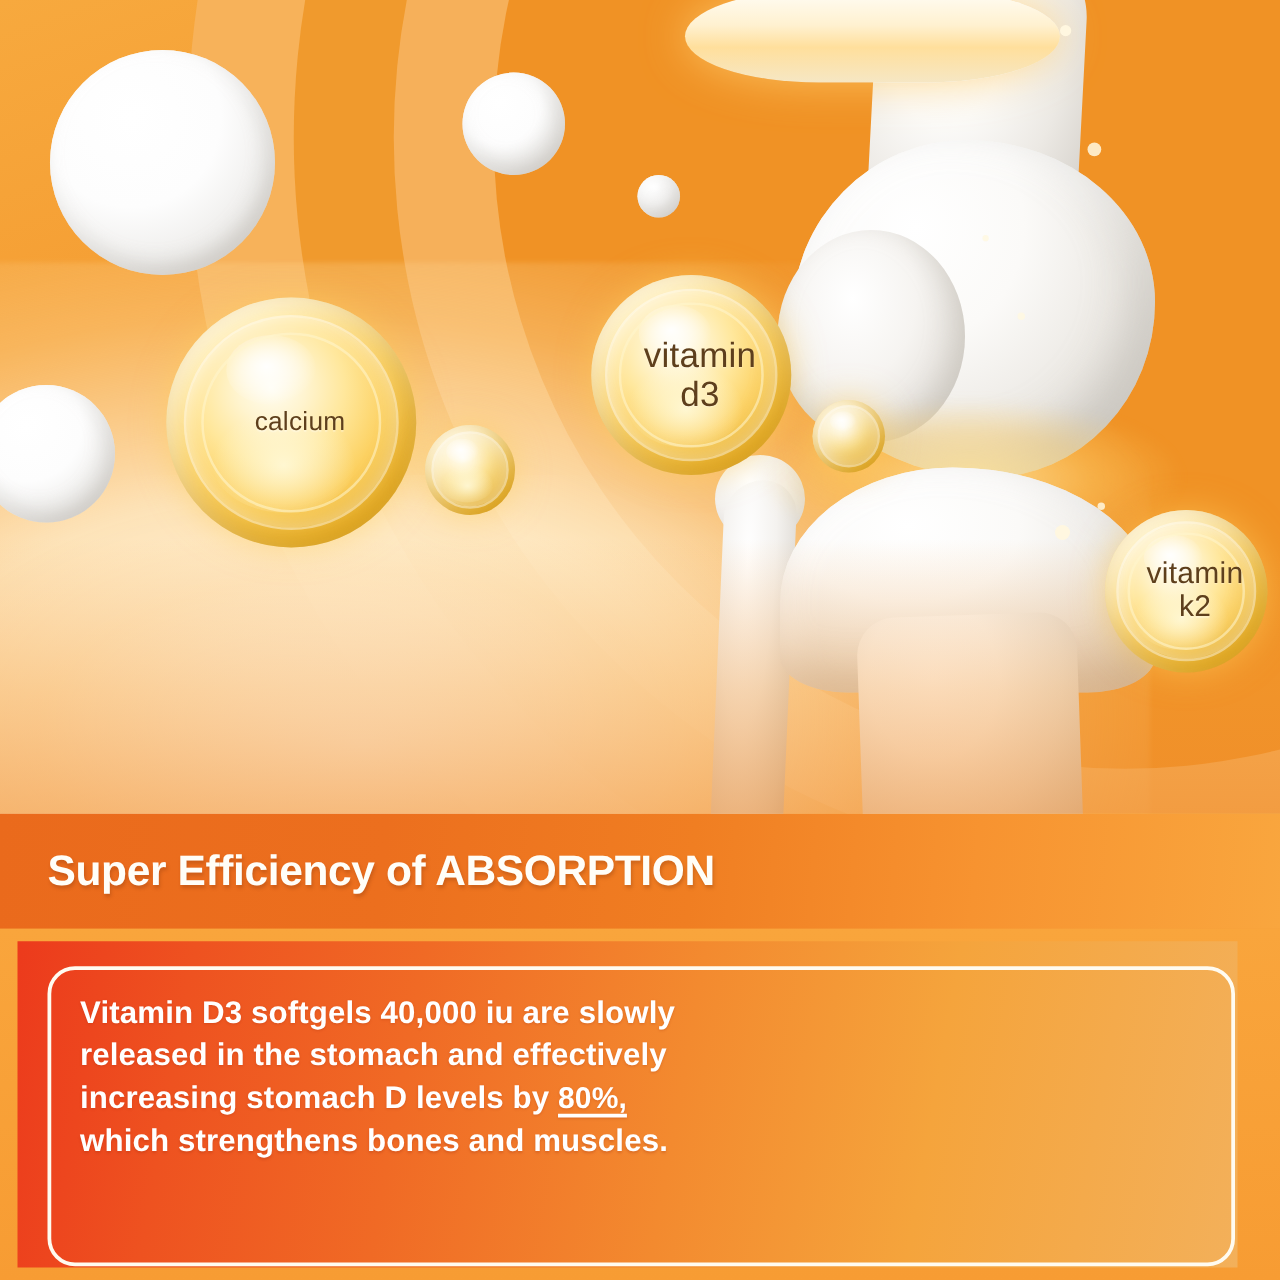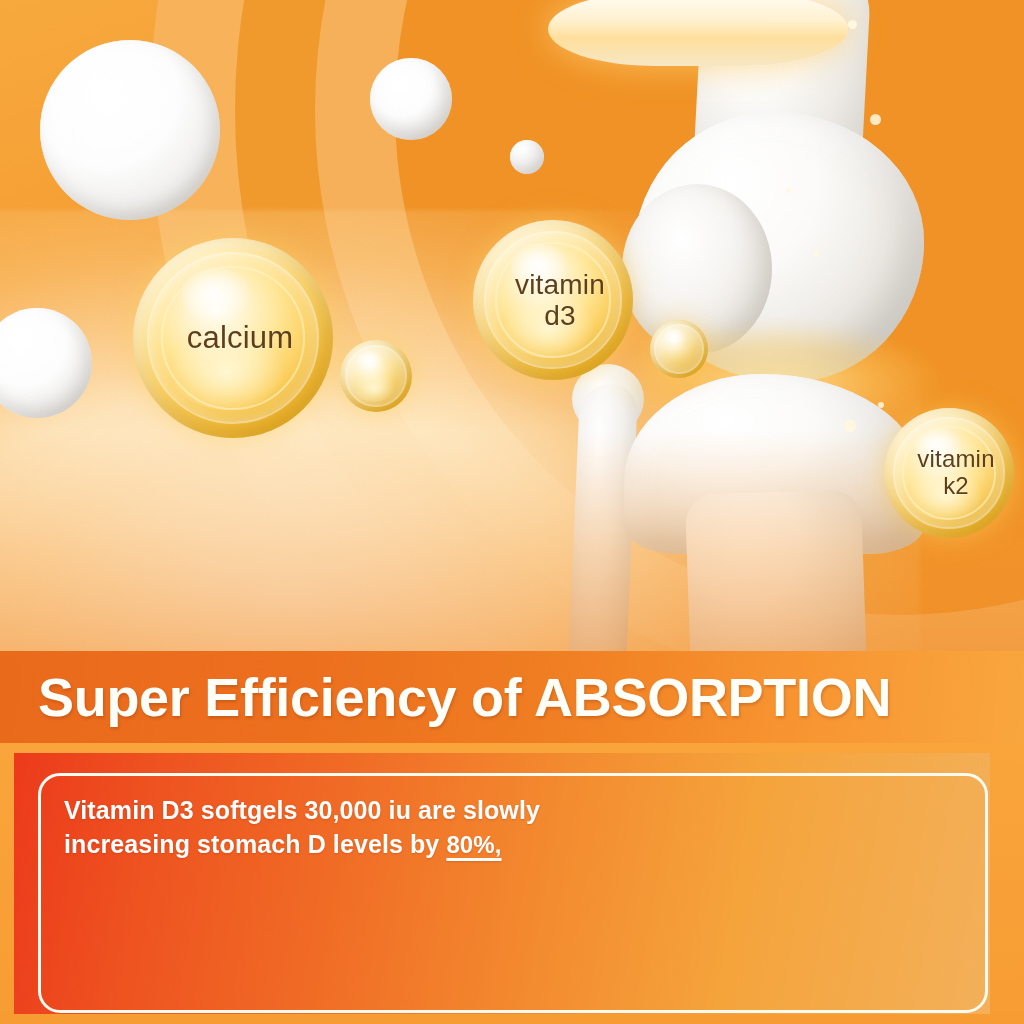--- a/index.html
+++ b/index.html
@@ -135,21 +135,21 @@
   .sparkle{position:absolute;border-radius:50%;background:#fff7e0;}
   .sparkle.soft{background:rgba(255,248,224,.85);}
 
   
   #banner{
     position:absolute;left:0;top:651px;width:1024px;height:92px;
     background:linear-gradient(95deg,#EA6A1C 0%, #EC6F1E 30%, #F07E22 54%, #F79330 76%, #F9A63E 100%);
     display:flex;align-items:center;
   }
   #banner-title{
-    margin-left:38px;color:#FFFEF8;font-size:54px;font-weight:bold;
+    margin-left:38px;color:#FFFEF8;font-size:34px;font-weight:bold;
     letter-spacing:-.3px;
     text-shadow:1px 2px 3px rgba(120,48,10,.28);
   }
 
   
   #infoband{
     position:absolute;left:0;top:743px;width:1024px;height:281px;
     background:linear-gradient(180deg,#F9A53C 0%, #F79C33 100%);
   }
   #infocard{
@@ -208,21 +208,21 @@
     <div class="bub pearl" style="left:40px;top:40px;width:180px;height:180px;"></div>
     <div class="bub pearl" style="left:370px;top:58px;width:82px;height:82px;"></div>
     <div class="bub pearl" style="left:510px;top:140px;width:34px;height:34px;"></div>
     <div class="bub pearl" style="left:-18px;top:308px;width:110px;height:110px;"></div>
 
     <div class="bub gold" style="left:133px;top:238px;width:200px;height:200px;">
       <div class="spec"></div>
       <div class="ringline"></div>
       <div class="ringline2"></div>
       <div class="glow"></div>
-      <div class="bub-label" style="font-size:31px;">calcium</div>
+      <div class="bub-label" style="font-size:21px;">calcium</div>
     </div>
 
     <div class="bub gold" style="left:340px;top:340px;width:72px;height:72px;">
       <div class="spec"></div>
       <div class="ringline"></div>
       <div class="glow"></div>
     </div>
 
     <div class="bub gold" style="left:473px;top:220px;width:160px;height:160px;">
       <div class="spec"></div>
@@ -250,19 +250,21 @@
 
   <div id="banner">
     <div id="banner-title">Super Efficiency of ABSORPTION</div>
   </div>
 
   <div id="infoband">
     <div id="infocard">
       <div id="infocard-border"></div>
 
       <div id="infotext">
-        <div>Vitamin D3 softgels 30,000 iu are slowly</div>
+        <div>Vitamin D3 softgels 40,000 iu are slowly</div>
+        <div>released in the stomach and effectively</div>
         <div><span>increasing stomach D levels by </span><span class="u">80%,</span></div>
+        <div>which strengthens bones and muscles.</div>
       </div>
     </div>
 
   </div>
 </div>
 
 </body></html>

